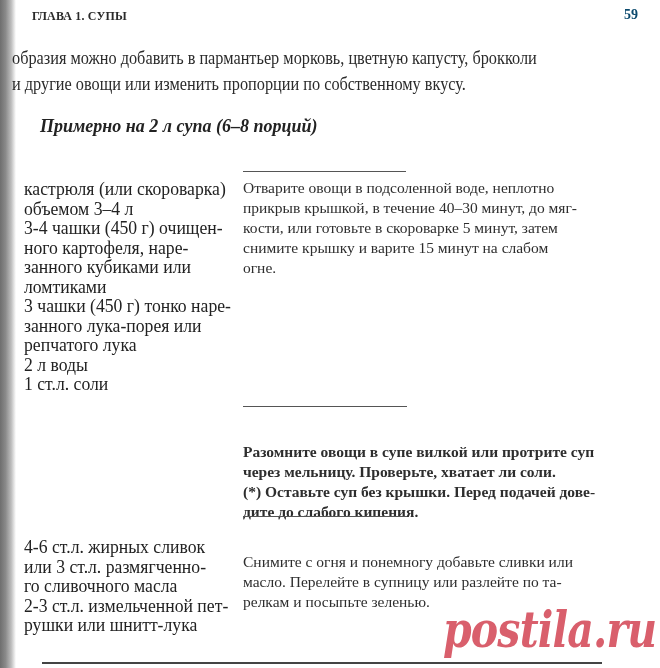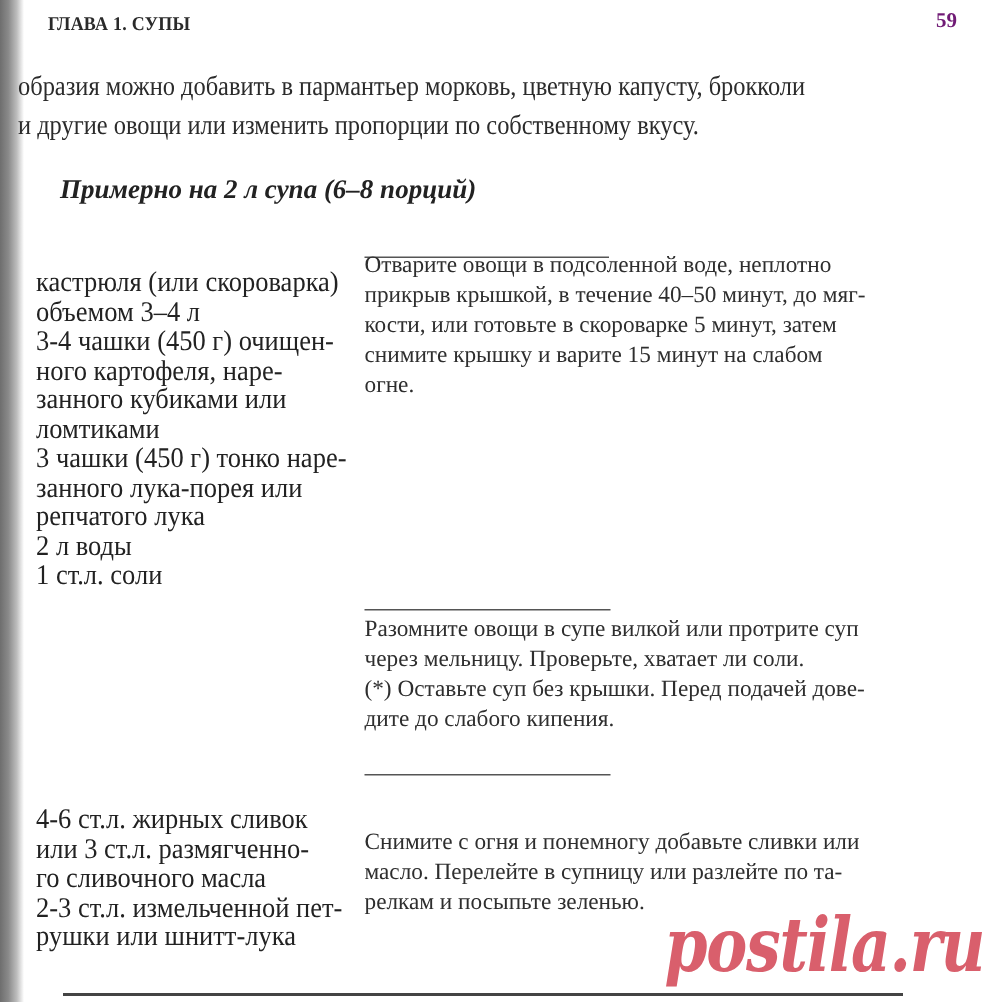--- a/index.html
+++ b/index.html
@@ -29,21 +29,21 @@
       letter-spacing: 0.2px;
       color: #2a2a2a;
       transform: scaleX(0.92);
       transform-origin: left;
     }
     .page-number {
       position: absolute;
       right: 22px; top: 7px;
       font-size: 14px;
       font-weight: bold;
-      color: #701a75;
+      color: #0c4a6e;
     }
     .intro {
       position: absolute;
       left: 12px; top: 45px;
       width: 640px;
       font-size: 18.5px;
       line-height: 26px;
       color: #2b2b2b;
       transform: scaleX(0.88);
       transform-origin: left;
@@ -141,31 +141,31 @@
     <span class="line">репчатого лука</span>
   </div>
   <div class="ingredient">
     <span class="line">2 л воды</span>
   </div>
   <div class="ingredient">
     <span class="line">1 ст.л. соли</span>
   </div>
 </div>
 
-<div class="step" style="top:167px;font-family:Liberation Serif, serif;">
+<div class="step" style="top:178px;font-family:Liberation Serif, serif;">
   <span class="line">Отварите овощи в подсоленной воде, неплотно</span>
-  <span class="line">прикрыв крышкой, в течение 40–50 минут, до мяг-</span>
+  <span class="line">прикрыв крышкой, в течение 40–30 минут, до мяг-</span>
   <span class="line">кости, или готовьте в скороварке 5 минут, затем</span>
   <span class="line">снимите крышку и варите 15 минут на слабом</span>
   <span class="line">огне.</span>
 </div>
 
 <div class="divider" style="left:243px; top:406px; width:164px;"></div>
 
-<div class="step" style="top:410px;">
+<div class="step" style="top:442px;font-weight:bold;">
   <span class="line">Разомните овощи в супе вилкой или протрите суп</span>
   <span class="line">через мельницу. Проверьте, хватает ли соли.</span>
   <span class="line">(*) Оставьте суп без крышки. Перед подачей дове-</span>
   <span class="line">дите до слабого кипения.</span>
 </div>
 
 <div class="divider" style="left:243px; top:516px; width:164px;"></div>
 
 <div class="ingredients" style="top:537px;">
   <div class="ingredient">

